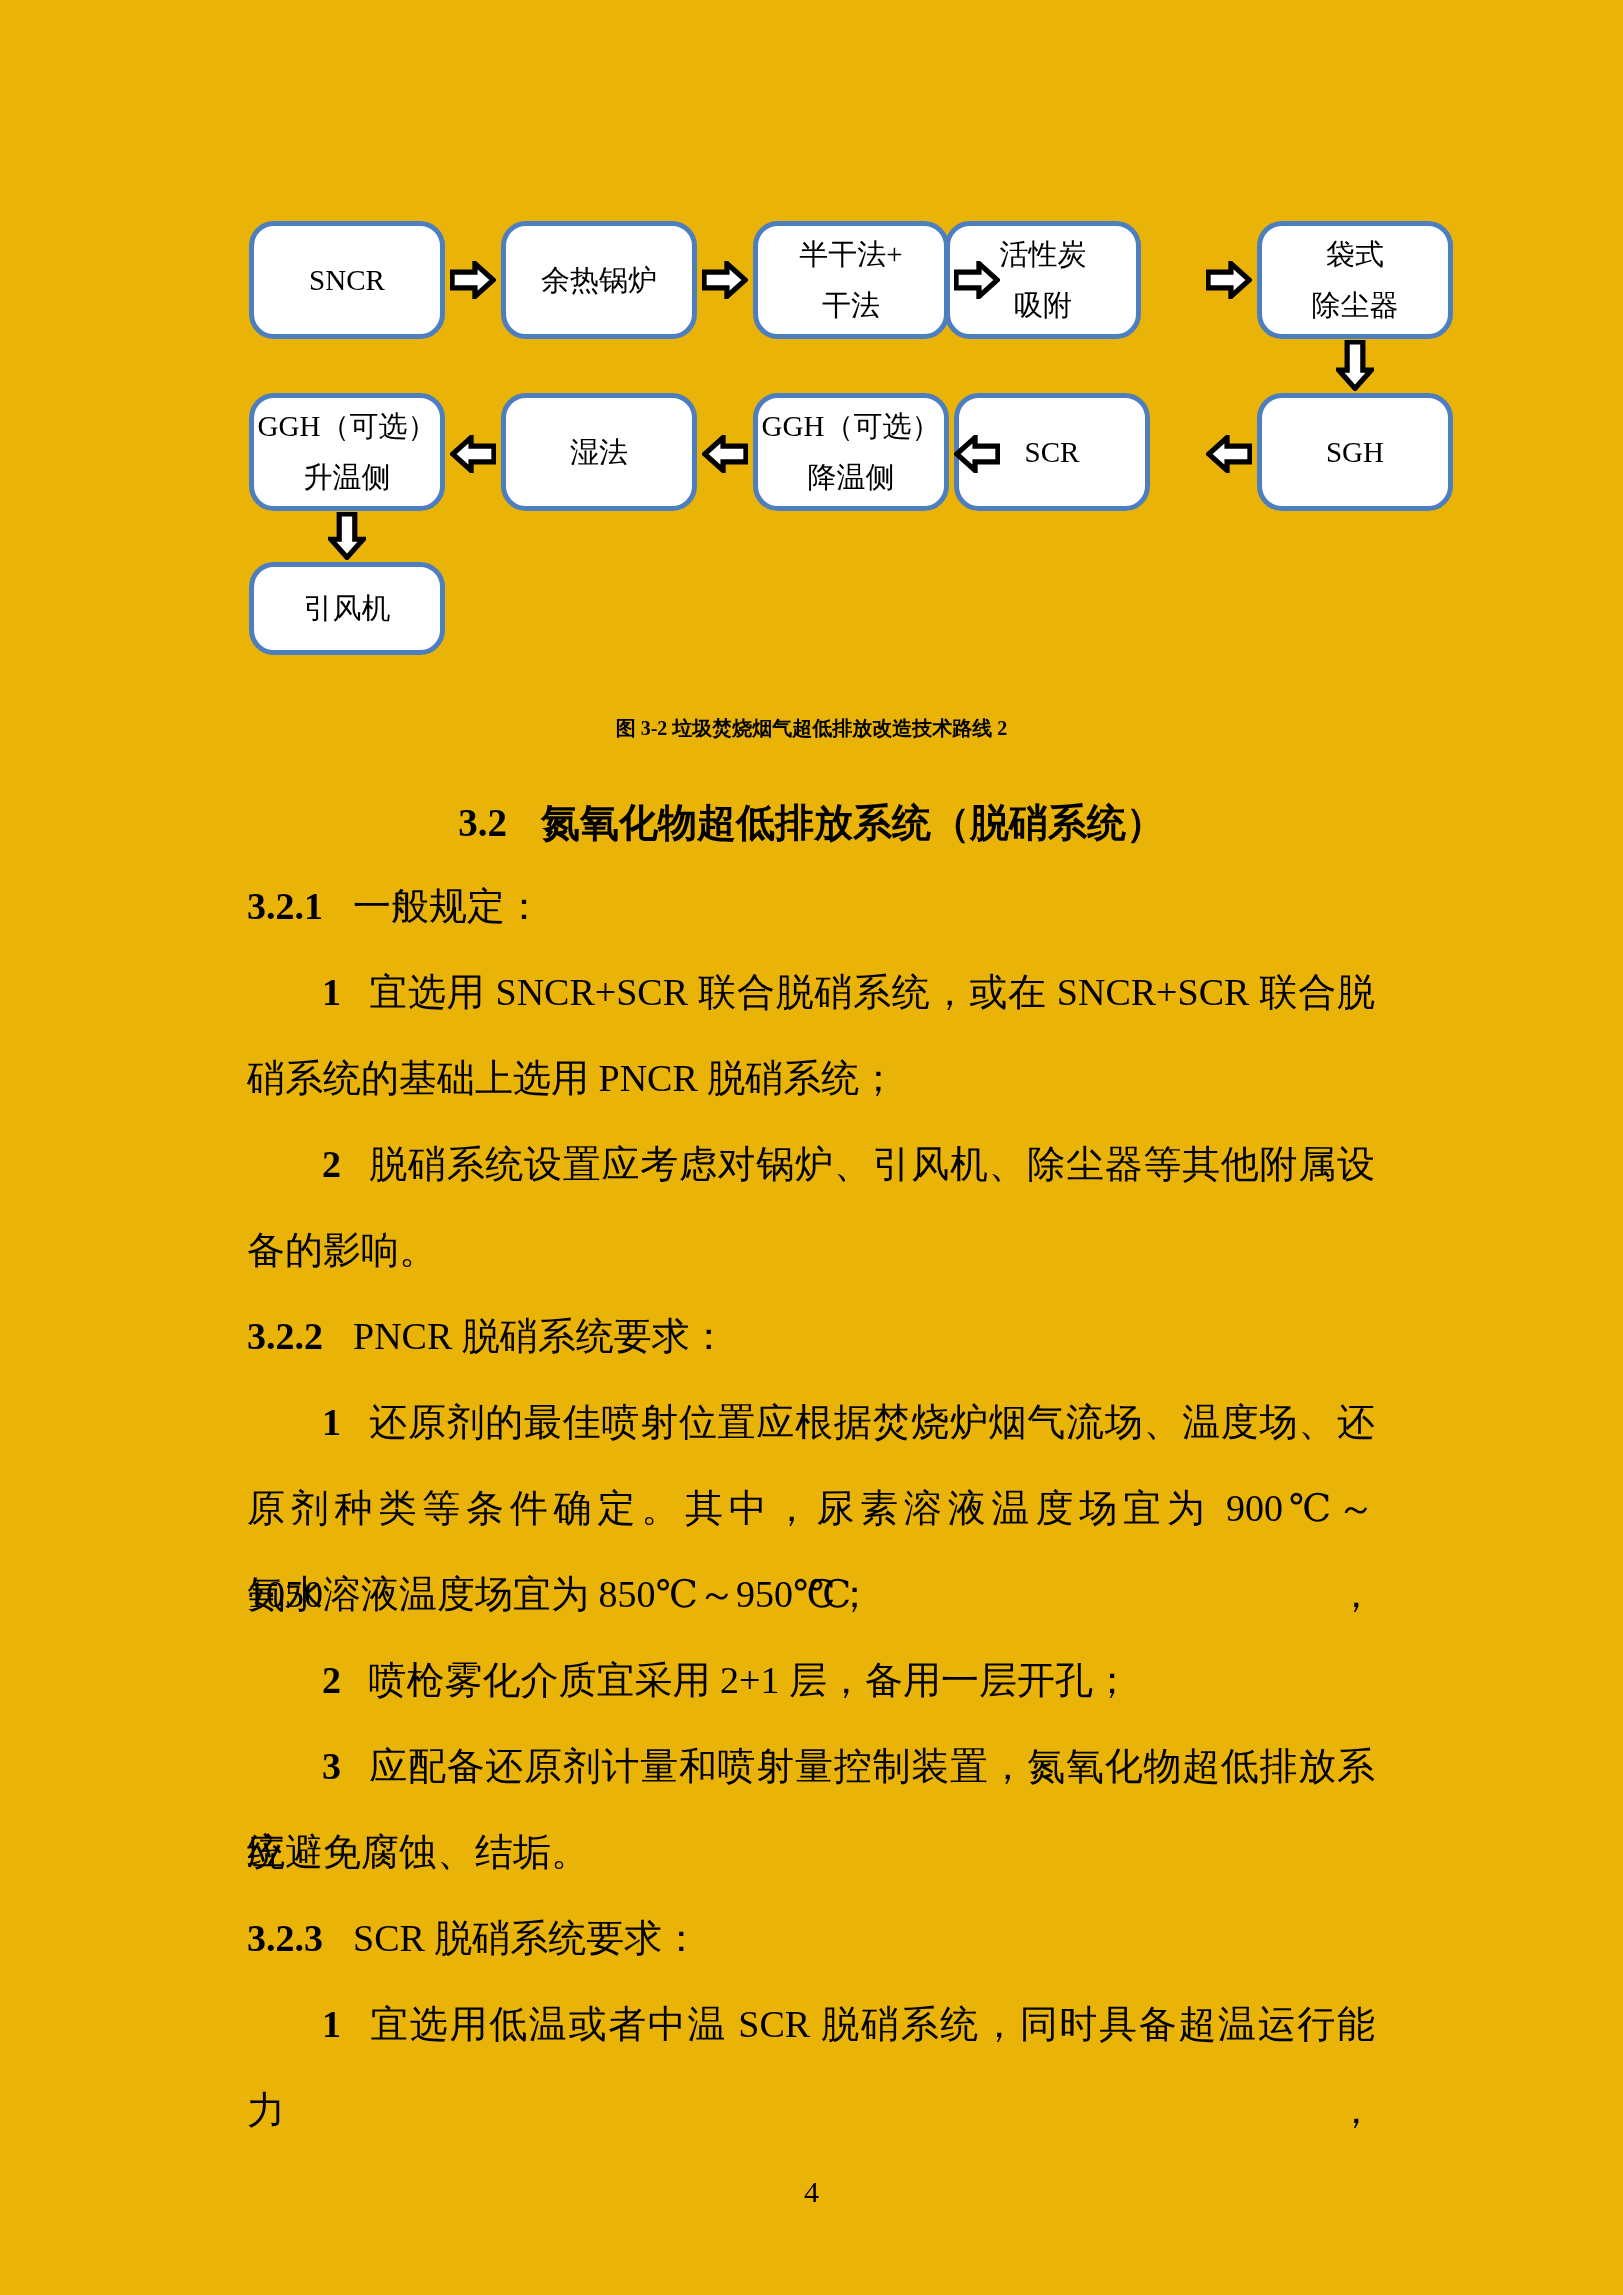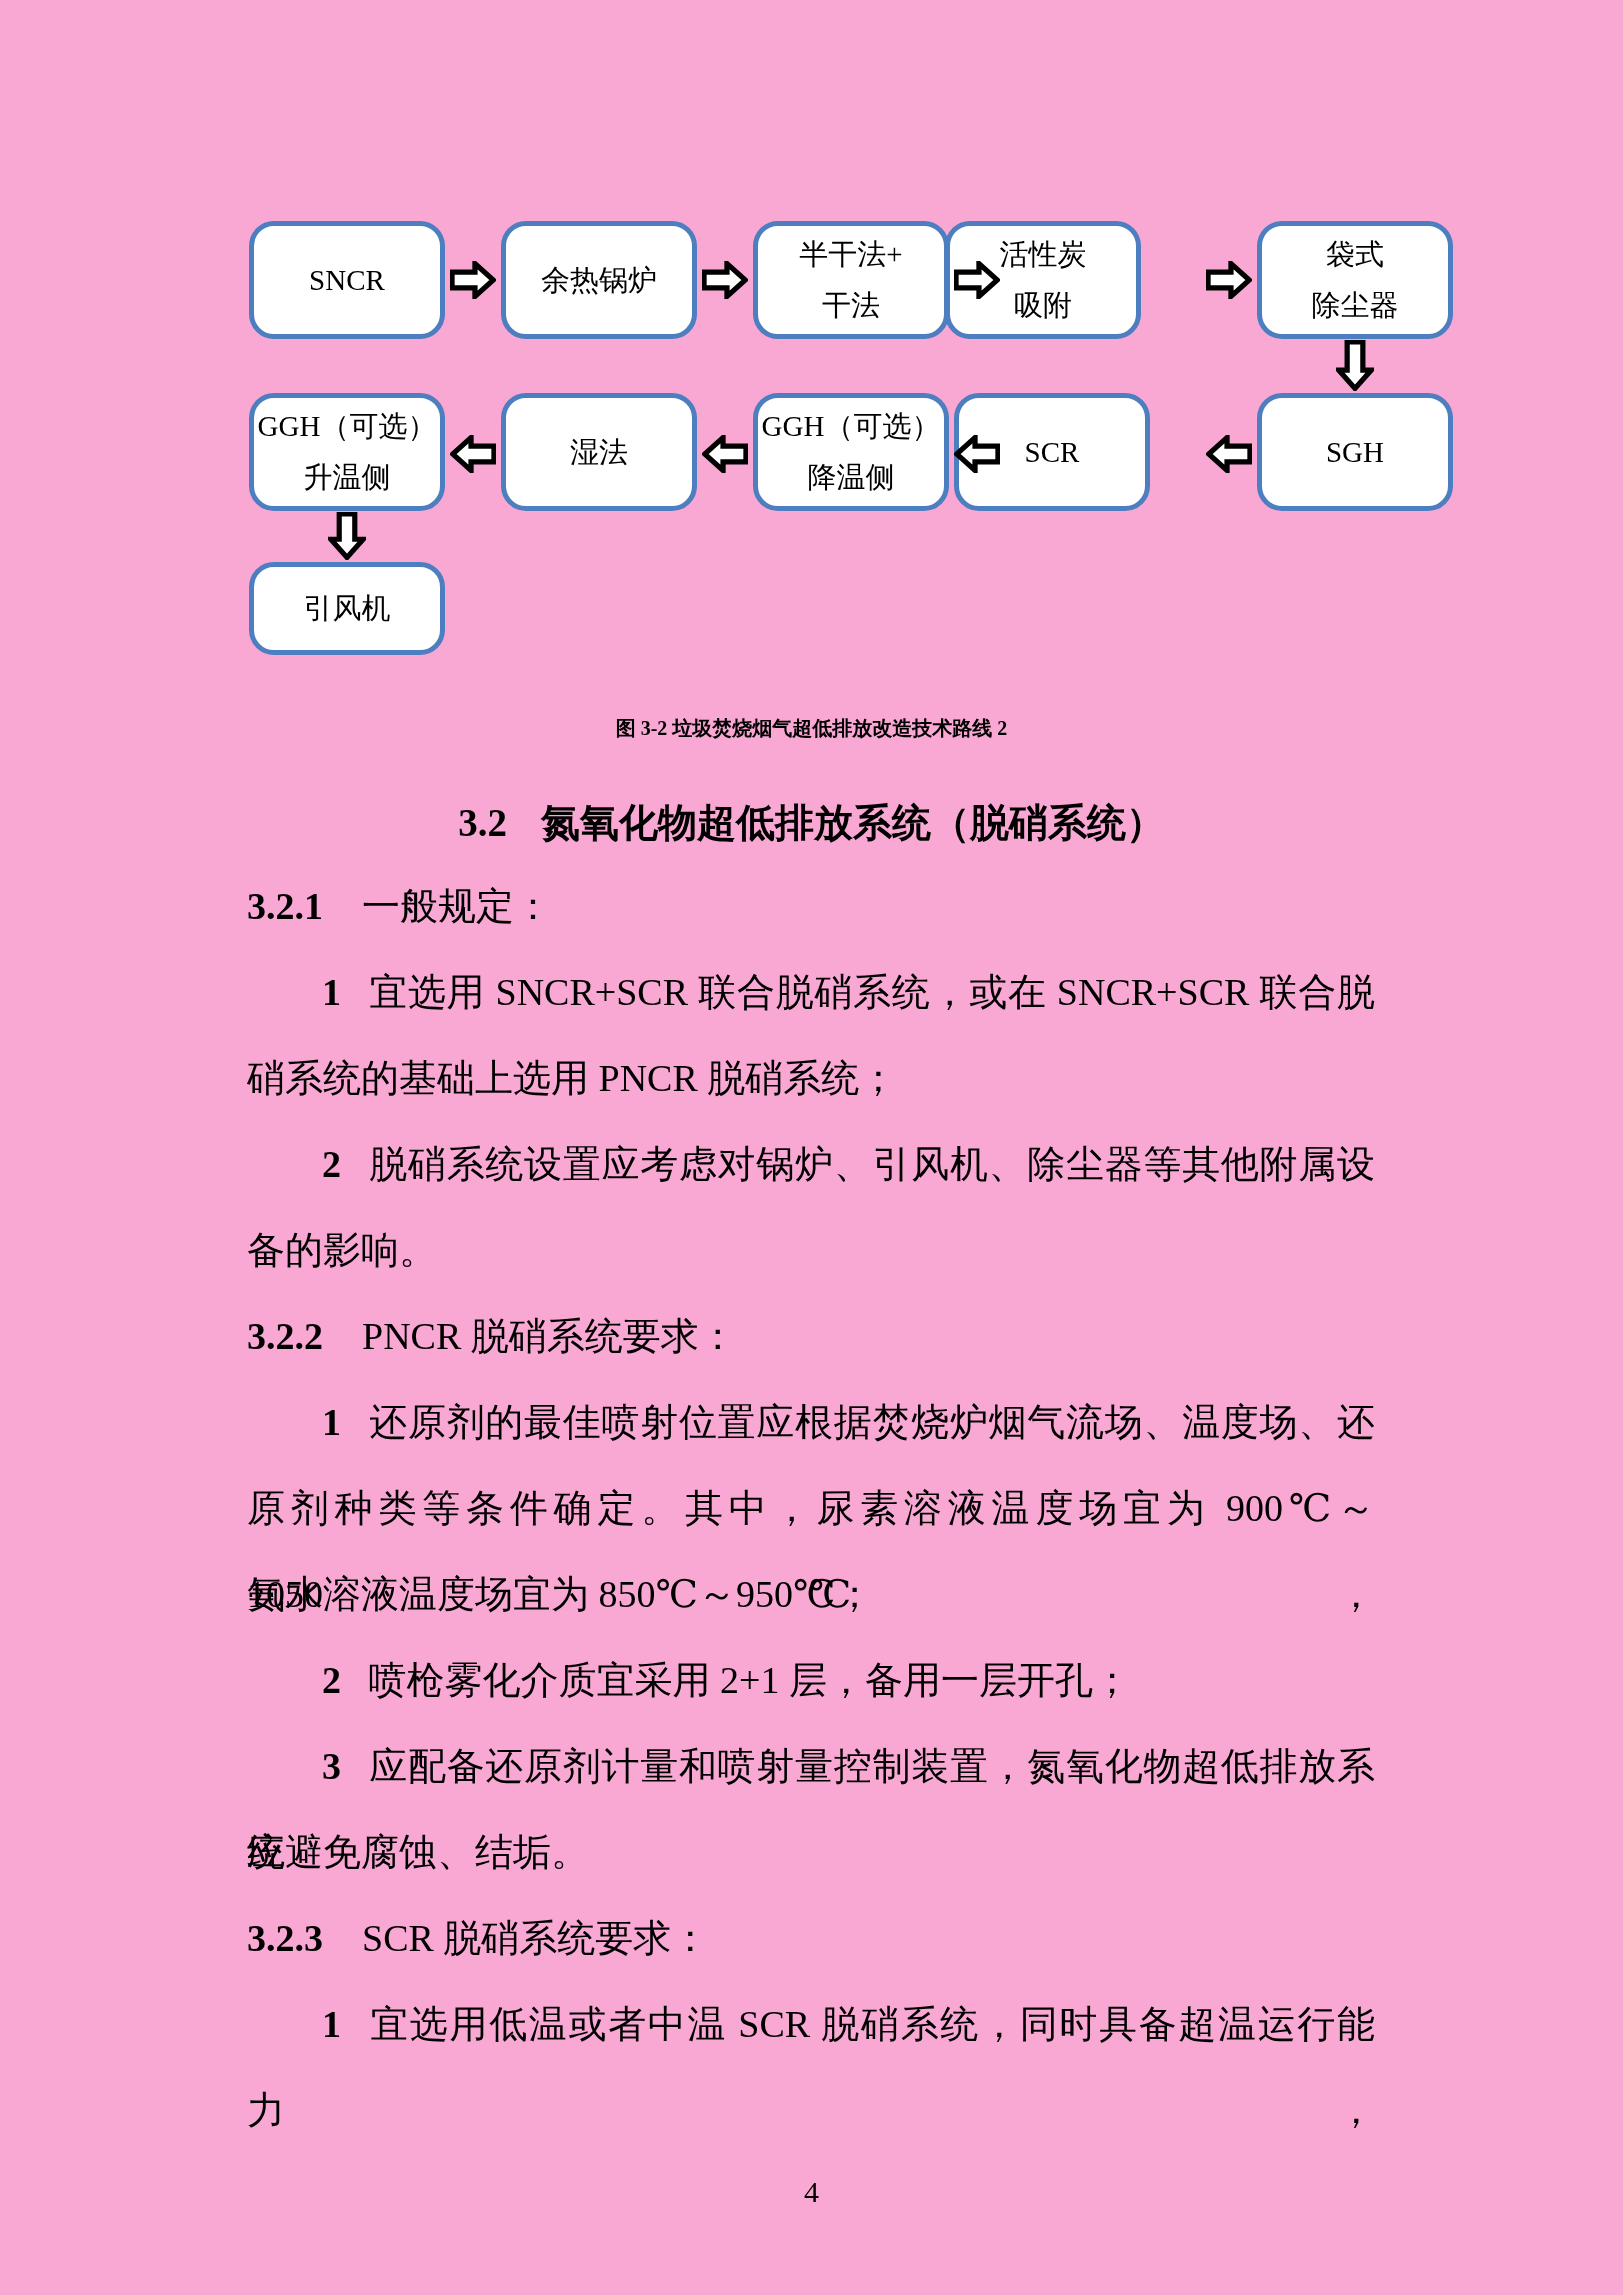--- a/index.html
+++ b/index.html
@@ -1,20 +1,20 @@
 <!DOCTYPE html>
 <html style="font-size:10.5px"><head>
 <meta charset="utf-8">
 <style>
   html,body{margin:0;padding:0;background:#888;}
   .page{
     position:relative;
     width:1623px;
     height:2295px;
-    background:#f9a8d4;
+    background:#eab308;
     font-family:"Liberation Serif","DejaVu Serif",serif;
     color:#000;
     overflow:hidden;
   }
   
   .flowchart{position:absolute;left:0;top:0;width:1623px;height:694px;}
   .fbox{
     position:absolute;
     width:196px;
     box-sizing:border-box;
@@ -69,21 +69,21 @@
     line-height:86px;
     white-space:nowrap;
     overflow:visible;
   }
   .tline.full{
     white-space:normal;
     text-align:justify;
     text-align-last:justify;
   }
   .tline .num{font-weight:bold;}
-  .tline.head .num{margin-right:39px;}
+  .tline.head .num{margin-right:30px;}
   .tline.item{text-indent:75px;}
   .tline.item .num{margin-right:27.5px;}
   .tline .num:empty{display:none;margin:0;}
   
   .pagenum{
     position:absolute;
     left:0;top:2172px;width:1623px;
     text-align:center;
     font-size:30px;
     line-height:39px;

